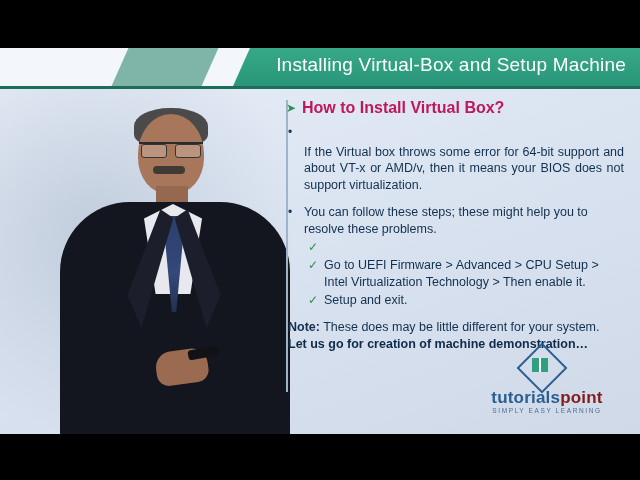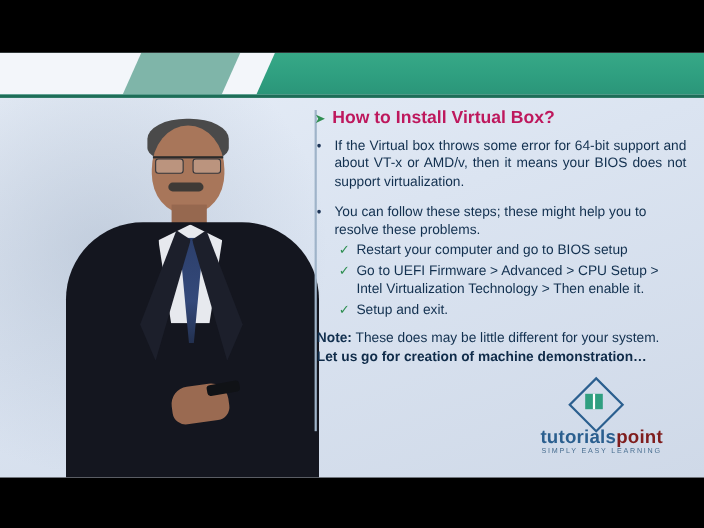--- a/index.html
+++ b/index.html
@@ -231,21 +231,21 @@
   }
   .heading {
     font-weight: bold;
     font-size: 16px;
     color: #be185d;
   }
   .lvl1 { padding-left: 2px; }
   .lvl2 { padding-left: 22px; }
   .spacer-sm { height: 9px; }
   .spacer-xs { height: 5px; }
-  .justify { text-align: justify; }
+  .justify { text-align: justify; margin-top: 20px; }
   .note-block {
     margin-top: 10px;
     padding-left: 2px;
   }
   .note-line {
     color: #12304f;
     font-size: 12.5px;
     line-height: 17px;
   }
   .note-label { font-weight: bold; text-align: right; }
@@ -318,20 +318,21 @@
   <div class="bar-bottom"></div>
 
   <div class="stage">
 
     <div class="wall"></div>
     <div class="wall-shadow"></div>
 
     <div class="title-band">
       <div class="white-wedge"></div>
       <div class="dark-wedge"></div>
+      <div class="title-text">Installing Virtual-Box and Setup Machine</div>
     </div>
     <div class="title-underline"></div>
 
     <div class="presenter">
       <div class="p-hair"></div>
       <div class="p-head"></div>
       <div class="p-glasses">
         <div class="p-glass-l"></div>
         <div class="p-glass-r"></div>
       </div>
@@ -364,21 +365,20 @@
 
       <div class="spacer-sm"></div>
 
       <div class="bullet-row lvl1">
         <span class="marker">•</span>
         <span class="txt">You can follow these steps; these might help you to resolve these problems.</span>
       </div>
 
       <div class="bullet-row lvl2">
         <span class="marker marker-green">✓</span>
-        <span class="txt">Restart your computer and go to BIOS setup</span>
       </div>
 
       <div class="bullet-row lvl2">
         <span class="marker marker-green">✓</span>
         <span class="txt">Go to UEFI Firmware &gt; Advanced &gt; CPU Setup &gt; Intel Virtualization Technology &gt; Then enable it.</span>
       </div>
 
       <div class="bullet-row lvl2">
         <span class="marker marker-green">✓</span>
         <span class="txt">Setup and exit.</span>

